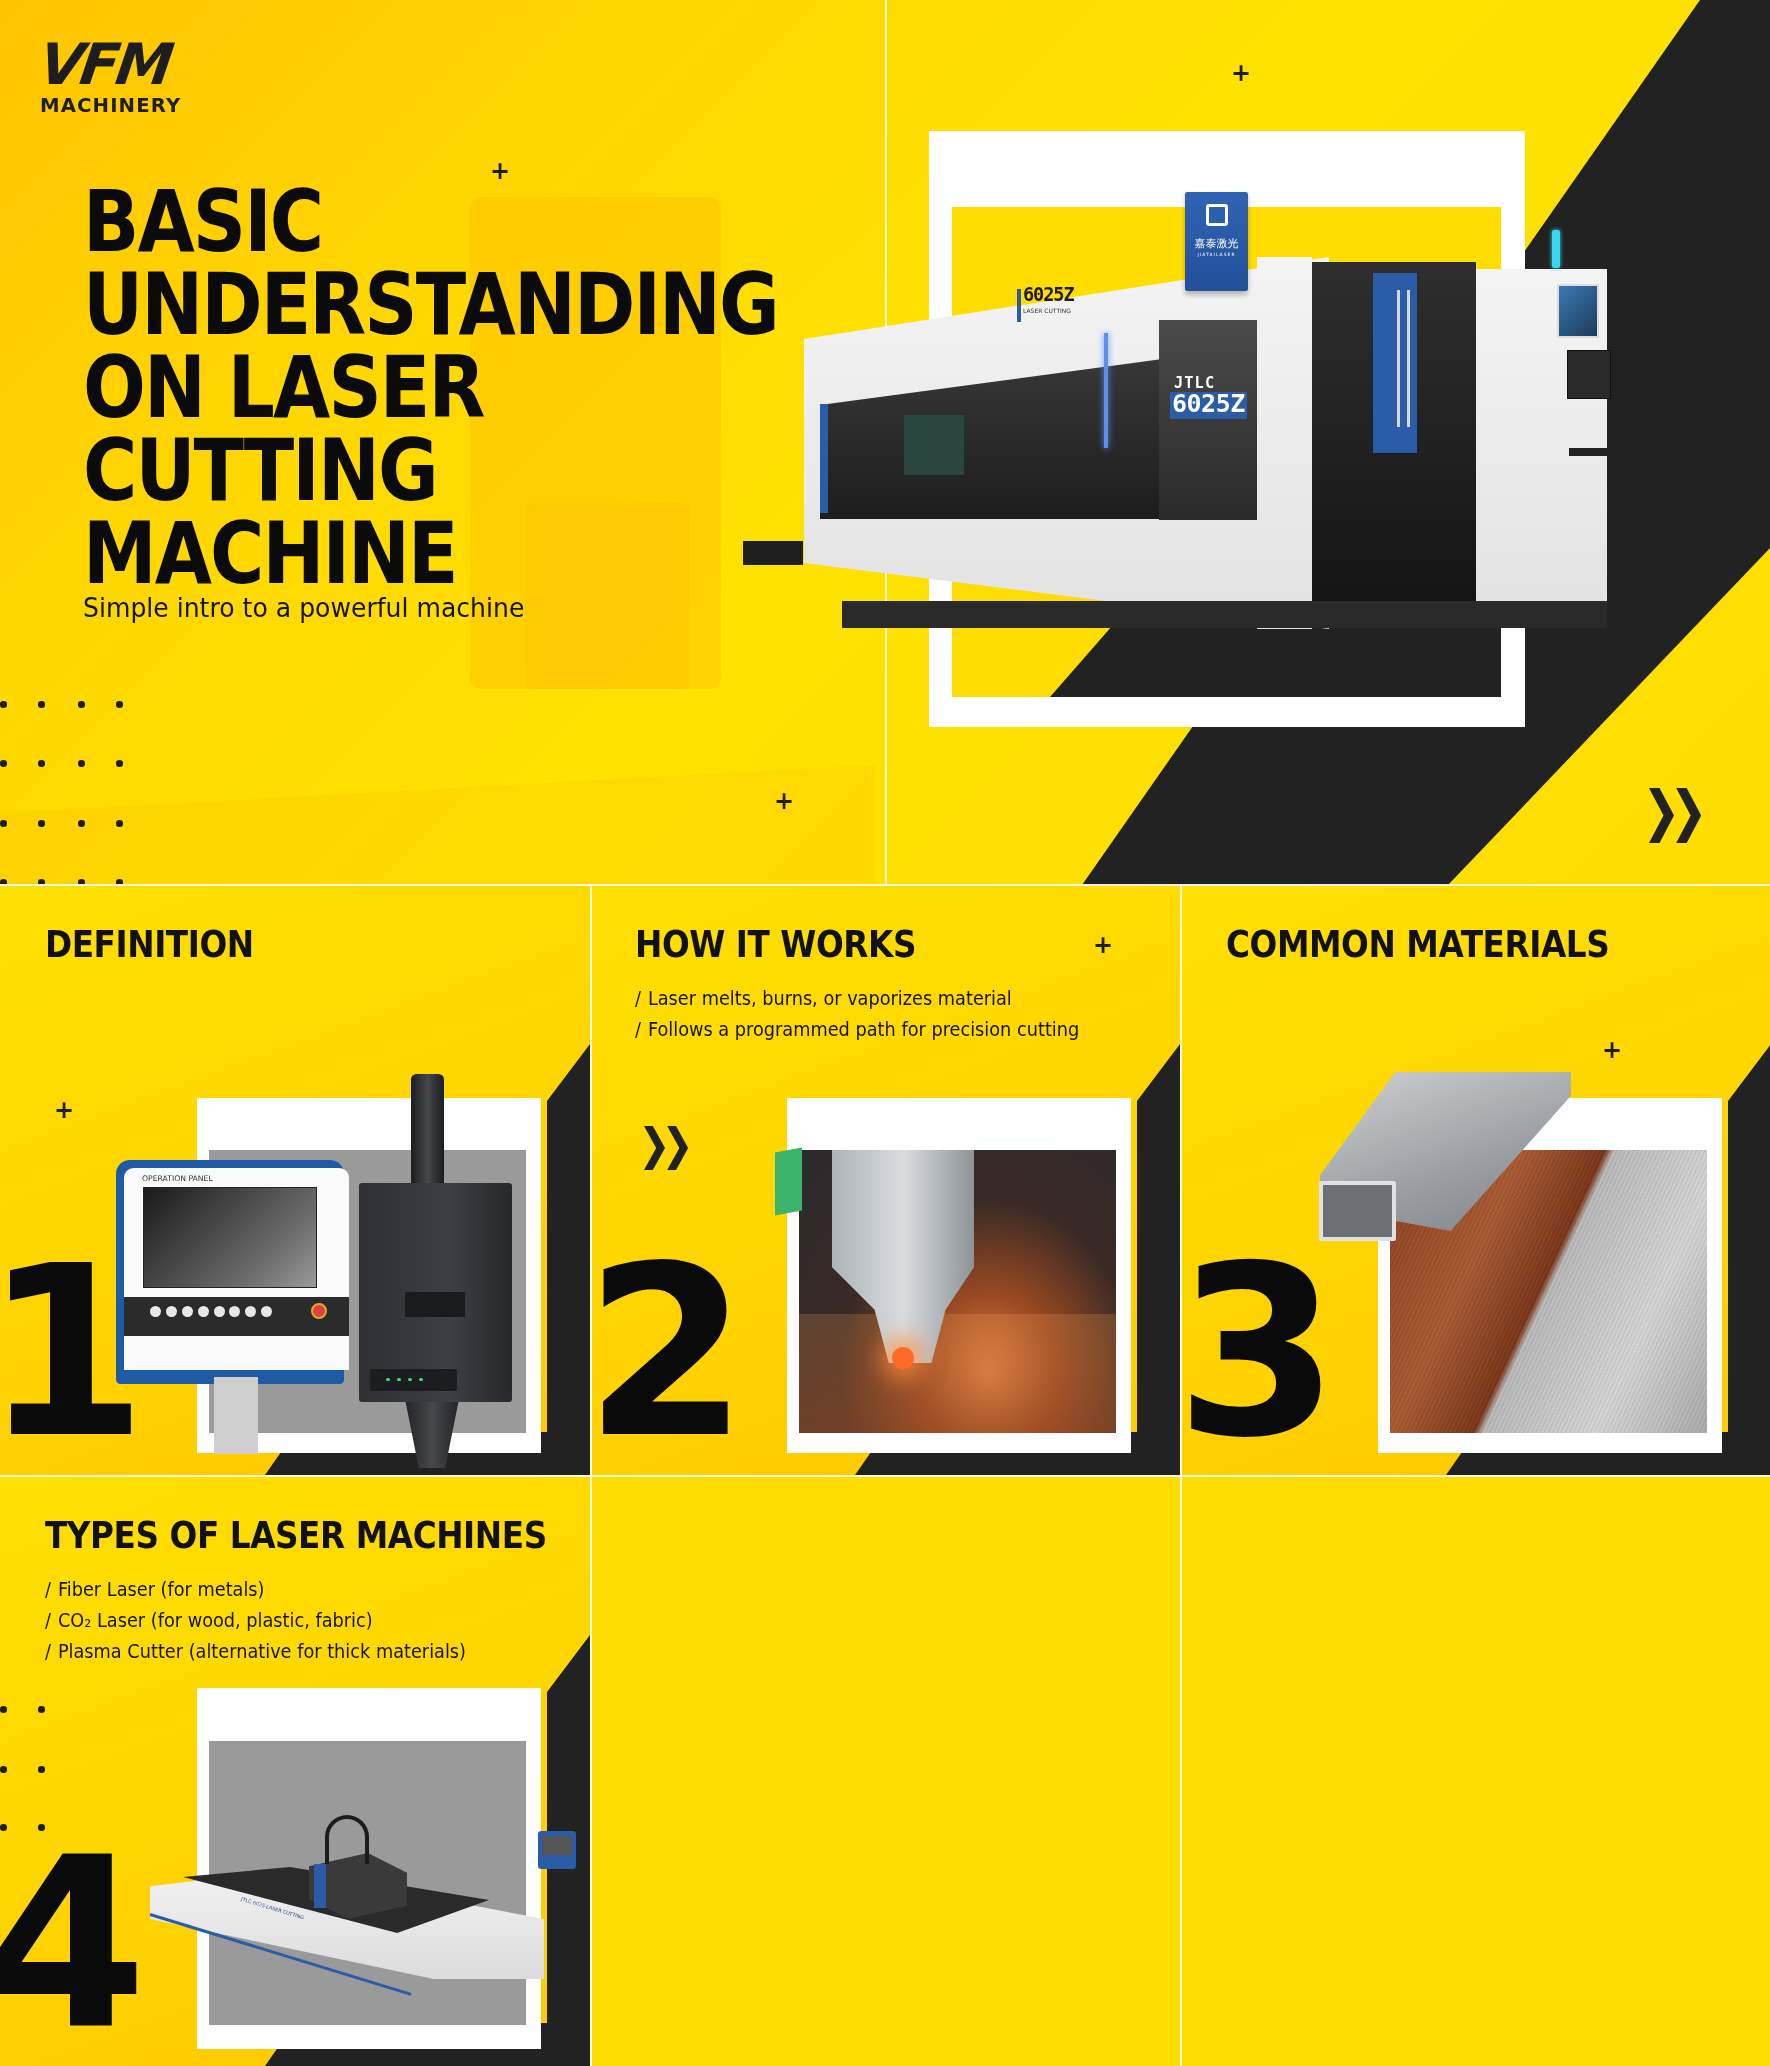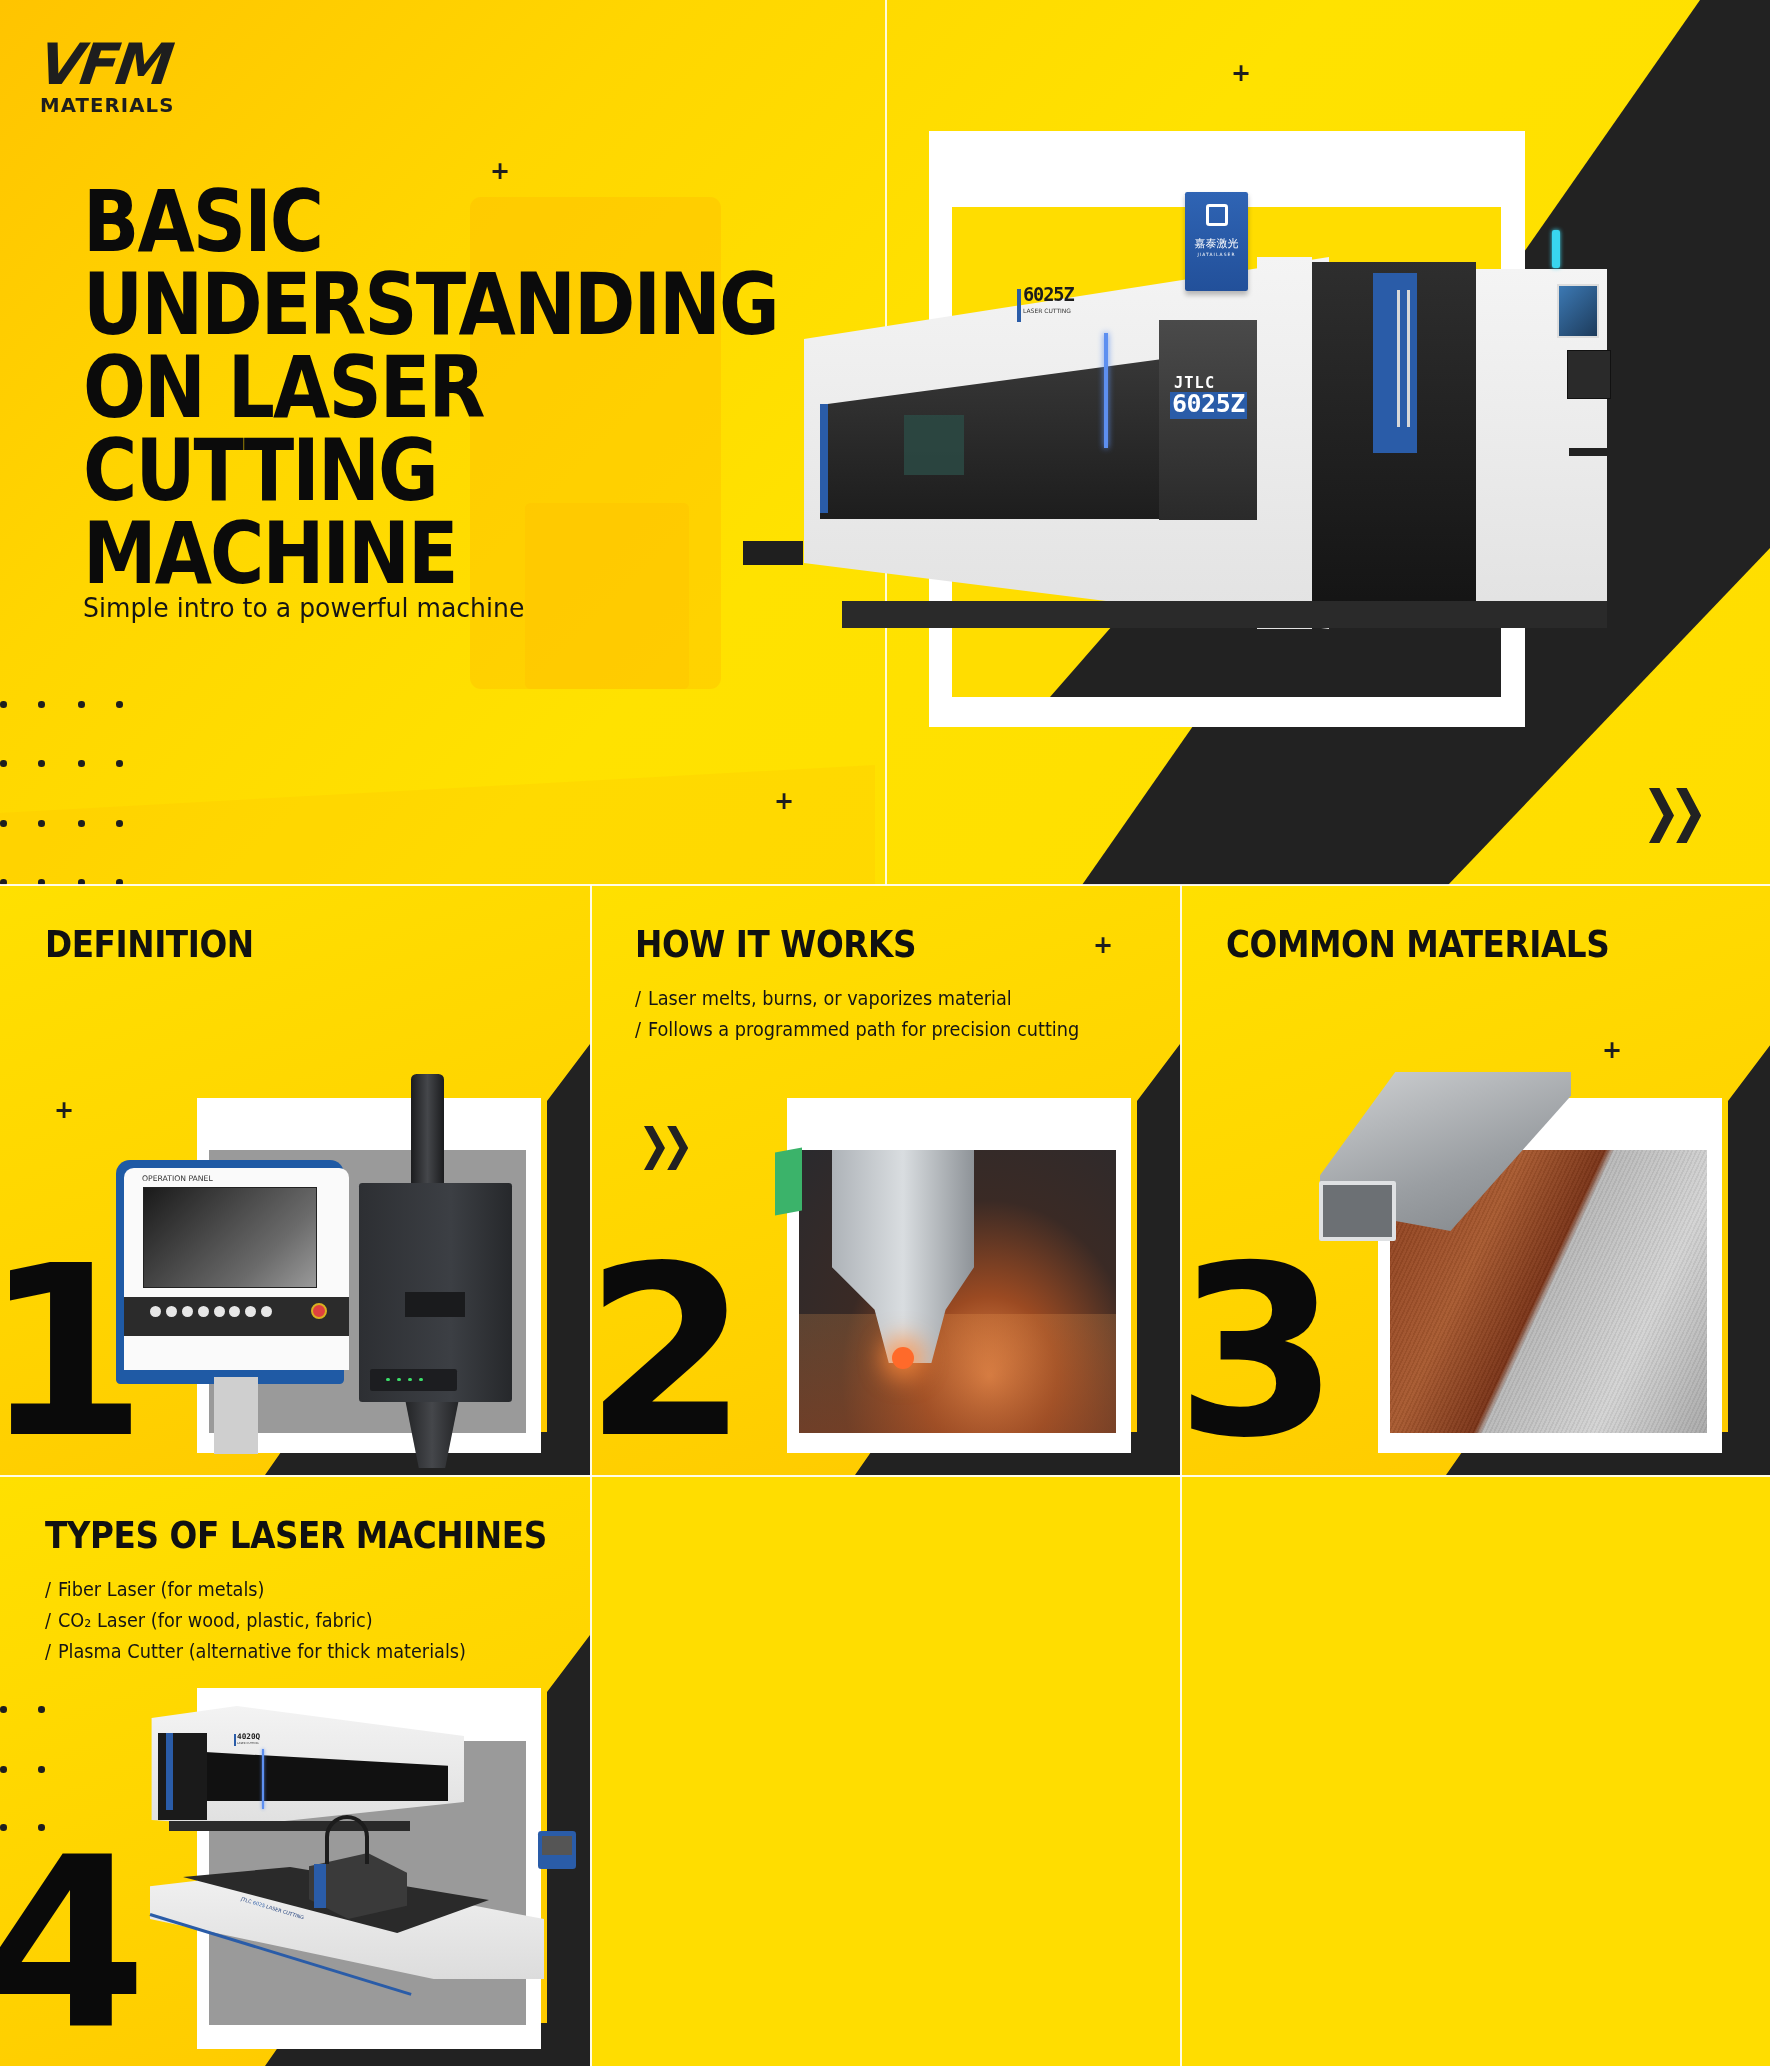--- a/index.html
+++ b/index.html
@@ -171,21 +171,21 @@
     <div class="abs" style="left:1557px;top:284px;width:42px;height:54px;background:linear-gradient(135deg,#3c79b4,#1d3b5b);border:2.2px solid #ddd;"></div>
     <div class="abs" style="left:1567px;top:350px;width:44px;height:49px;background:#2a2a2a;border:1.6px solid #111;"></div>
     <div class="abs" style="left:1569px;top:448px;width:98px;height:7.7px;background:#222;"></div>
 
     <div class="abs" style="left:842px;top:601px;width:765px;height:27px;background:#2a2a2a;clip-path:polygon(0 0,100% 0,100% 100%,0 100%);"></div>
     <div class="abs" style="left:743px;top:541px;width:60px;height:24px;background:#1f1f1f;"></div>
   </div>
 
   <div class="logo">
     <div class="logo-vfm">VFM</div>
-    <div class="logo-machinery">MATERIALS</div>
+    <div class="logo-machinery">MACHINERY</div>
   </div>
 
   <h1 class="hero-title">
     <span>BASIC</span>
     <span>UNDERSTANDING</span>
     <span>ON LASER CUTTING</span>
     <span>MACHINE</span>
   </h1>
   <div class="hero-subtitle">Simple intro to a powerful machine</div>
 
@@ -315,31 +315,20 @@
       <div class="dot" style="left:38px;top:230px;"></div>
     <div class="dot" style="left:0;top:290px;"></div>
       <div class="dot" style="left:38px;top:290px;"></div>
     <div class="dot" style="left:0;top:348px;"></div>
       <div class="dot" style="left:38px;top:348px;"></div>
   </div>
 
   <div class="abs" style="left:197px;top:212px;width:344px;height:361px;background:#fff;"></div>
   <div class="abs" style="left:209px;top:265px;width:317px;height:284px;background:#9a9a9a;"></div>
 
-  <div class="abs" style="left:109px;top:230px;width:355px;height:131px;">
-    <div class="abs" style="left:0;top:0;width:355px;height:120px;background:linear-gradient(180deg,#f3f3f3,#e0e0e0);clip-path:polygon(12% 10%,36% 0,100% 25%,100% 80%,36% 100%,12% 95%);"></div>
-    <div class="abs" style="left:96px;top:46px;width:243px;height:49px;background:#111;clip-path:polygon(0 0,100% 28%,100% 100%,0 100%);"></div>
-    <div class="abs" style="left:49px;top:27px;width:49px;height:87px;background:#1a1a1a;"></div>
-    <div class="abs" style="left:57px;top:27px;width:6.6px;height:77px;background:#2a5ca8;"></div>
-    <div class="abs" style="left:153px;top:43px;width:2.2px;height:60px;background:#5d8ff0;box-shadow:0 0 3.3px #5d8ff0;"></div>
-    <div class="abs" style="left:125px;top:28px;width:2.2px;height:12px;background:#2a5ca8;"></div>
-    <div class="abs" style="left:128px;top:26px;font-family:'DejaVu Sans Mono',monospace;font-weight:bold;font-size:7.7px;color:#1c1c1c;">4020Q</div>
-    <div class="abs" style="left:128px;top:35px;font-family:'DejaVu Sans',sans-serif;font-size:2.7px;color:#333;">LASER CUTTING</div>
-    <div class="abs" style="left:60px;top:115px;width:241px;height:9.8px;background:#2a2a2a;"></div>
-  </div>
 
   <div class="abs" style="left:150px;top:339px;width:394px;height:197px;">
     <div class="abs" style="left:0;top:55px;width:394px;height:109px;background:linear-gradient(180deg,#f2f2f2,#dcdcdc);clip-path:polygon(0 15%,35% 0,100% 45%,100% 100%,72% 100%,0 45%);"></div>
     <div class="abs" style="left:33px;top:52px;width:306px;height:66px;background:#2a2a2a;clip-path:polygon(0 15%,35% 0,100% 50%,70% 100%);"></div>
     <div class="abs" style="left:0;top:98px;width:273px;height:3.3px;background:#2a5ca8;transform:rotate(17deg);transform-origin:left;"></div>
     <div class="abs" style="left:159px;top:38px;width:98px;height:66px;background:#3a3a3a;clip-path:polygon(0 20%,60% 0,100% 30%,100% 80%,40% 100%,0 70%);"></div>
     <div class="abs" style="left:164px;top:49px;width:12px;height:44px;background:#2a5ca8;"></div>
     <div class="abs" style="left:175px;top:0;width:44px;height:49px;border:4.4px solid #1c1c1c;border-bottom:none;border-radius:22px 22px 0 0;"></div>
     <div class="abs" style="left:90px;top:90px;font-family:'DejaVu Sans',sans-serif;font-size:4.9px;color:#1a3a78;transform:rotate(17deg);white-space:nowrap;">
       <span>JTLC</span>

